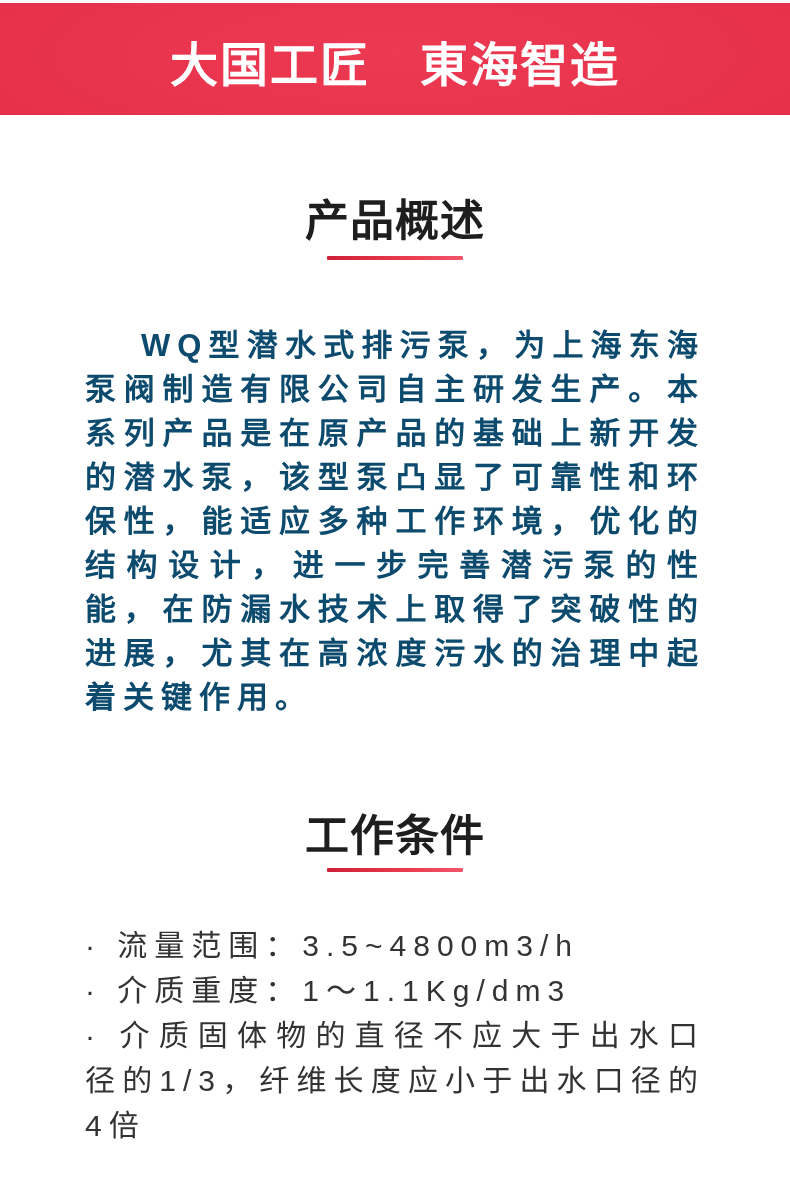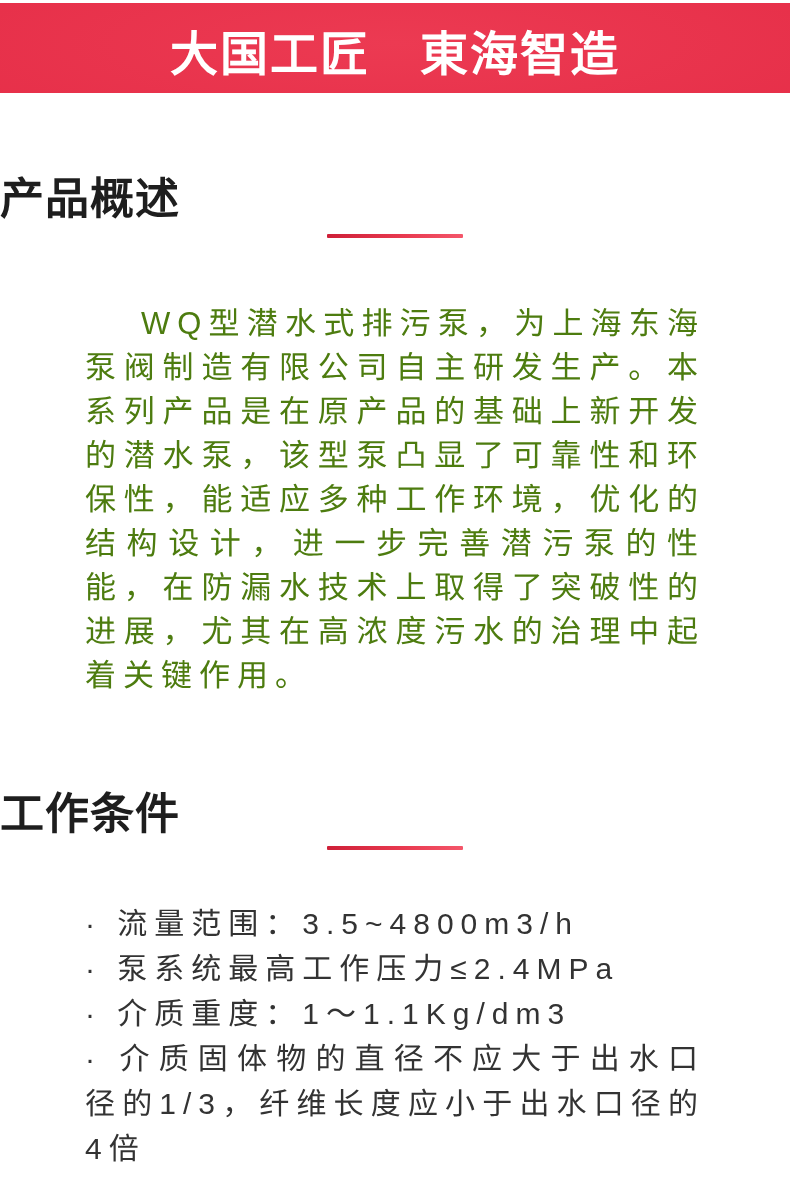--- a/index.html
+++ b/index.html
@@ -12,38 +12,38 @@
     width: 790px;
     height: 1196px;
     overflow: hidden;
     position: relative;
   }
   .top-strip {
     height: 3px;
     background: #ffffff;
   }
   .banner {
-    height: 90px;
+    height: 112px;
     background: radial-gradient(140% 260% at 50% 45%, #ec3a52 0%, #e52d47 55%, #da2740 100%);
     display: flex;
     align-items: center;
     justify-content: center;
   }
   .banner-title {
     color: #ffffff;
     font-size: 48px;
     font-weight: 700;
     letter-spacing: 2px;
     padding-top: 14px;
     white-space: pre;
     line-height: 1;
   }
   .section-heading {
     margin-top: 84px;
-    text-align: left;
+    text-align: center;
     font-size: 44px;
     line-height: 44px;
     font-weight: 800;
     color: #1e1e1e;
     letter-spacing: 1px;
   }
   .section-heading.conditions {
     margin-top: 94px;
   }
   .divider {
@@ -55,25 +55,25 @@
   }
   .divider.conditions {
     margin-top: 10px;
   }
   .overview-paragraph {
     margin: 64px 85px 0 85px;
     width: 620px;
     font-size: 31px;
     line-height: 44px;
     letter-spacing: 7px;
-    color: #4d7c0f;
+    color: #0c4a6e;
     text-align: justify;
     text-justify: inter-character;
     text-indent: 56px;
-    font-weight: 400;
+    font-weight: 700;
   }
   .spec-list {
     margin: 51px 85px 0 85px;
     width: 620px;
     font-size: 30px;
     line-height: 45px;
     letter-spacing: 7px;
     color: #333333;
   }
   .spec-item {
@@ -101,22 +101,19 @@
 
 <section>
   <h1 class="section-heading conditions" style="margin-block:94px 0;">工作条件</h1>
   <div class="divider conditions"></div>
 
   <div class="spec-list">
     <div class="spec-item">
       <span class="spec-bullet">· </span><span>流量范围：3.5~4800m3/h</span>
     </div>
     <div class="spec-item">
-      <span class="spec-bullet">· </span><span>泵系统最高工作压力≤2.4MPa</span>
-    </div>
-    <div class="spec-item">
       <span class="spec-bullet">· </span><span>介质重度：1～1.1Kg/dm3</span>
     </div>
     <div class="spec-item">
       <span class="spec-bullet">· </span><span>介质固体物的直径不应大于出水口径的1/3，纤维长度应小于出水口径的4倍</span>
     </div>
   </div>
 </section>
 
 </body></html>

